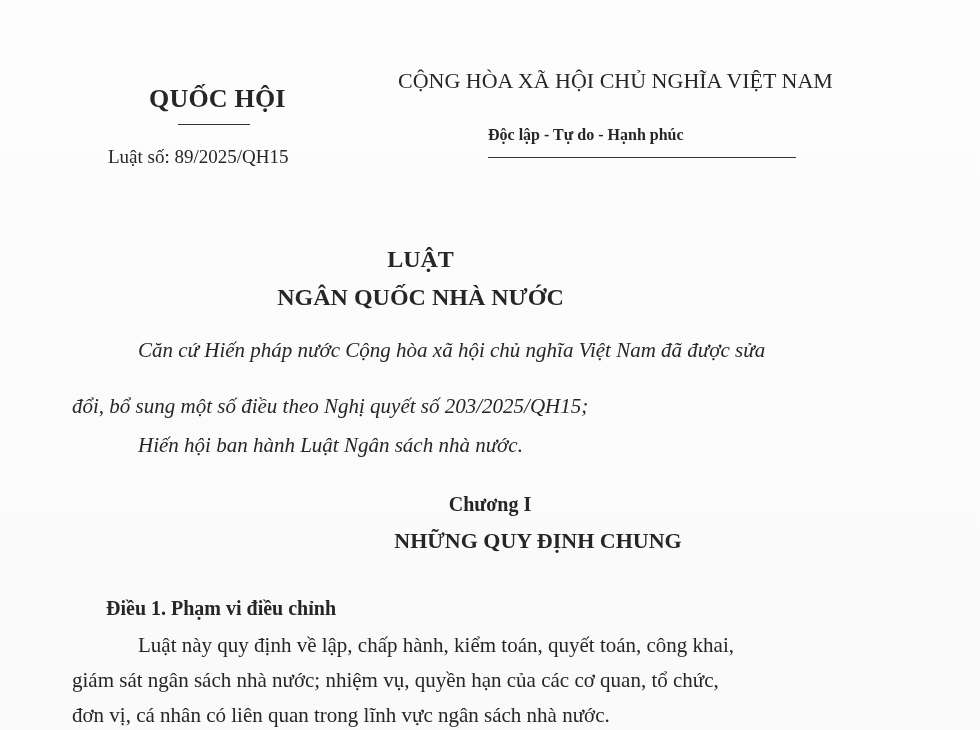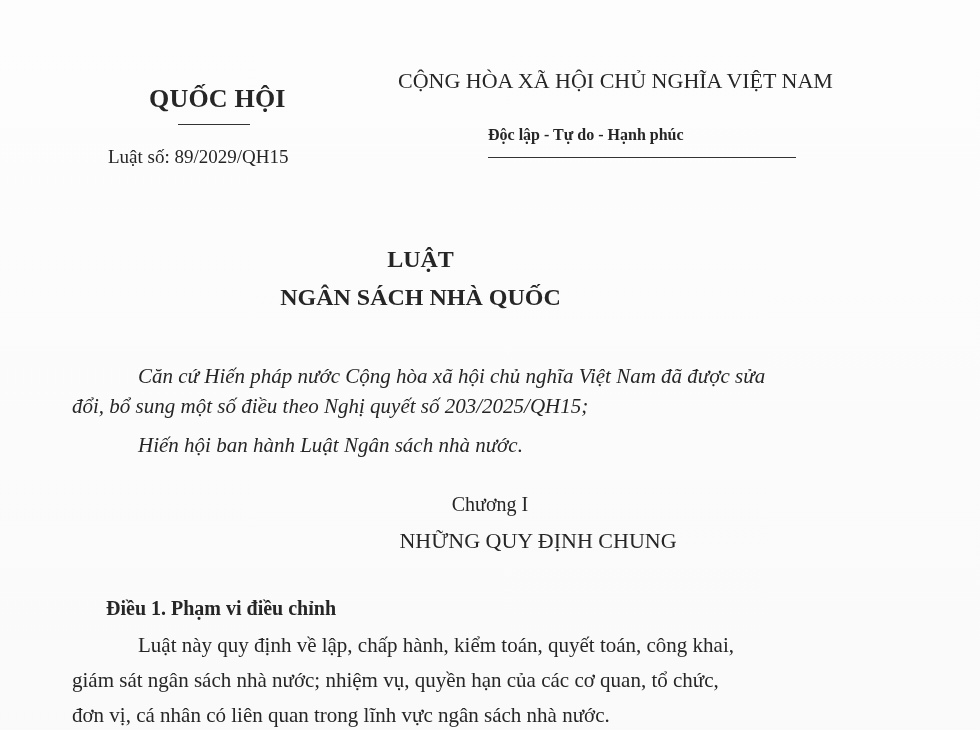--- a/index.html
+++ b/index.html
@@ -48,53 +48,53 @@
     .title {
       left: 0; width: 841px; text-align: center;
       font-weight: bold; font-size: 24px;
     }
     .title-1 { top: 246px; }
     .title-2 { top: 284px; }
 
     .preamble {
       font-style: italic; font-size: 21px;
     }
-    .pre-1 { left: 138px; top: 364px; }
+    .pre-1 { left: 138px; top: 338px; }
     .pre-2 { left: 72px; top: 394px; }
     .pre-3 { left: 138px; top: 433px; }
 
     .chapter {
-      left: 0; width: 980px; text-align: center; font-weight: normal;
+      left: 0; width: 980px; text-align: center; font-weight: bold;
     }
     .chapter-num { top: 493px; font-size: 20px; }
     .chapter-title { top: 528px; font-size: 22px; padding-left: 48px; }
 
     .article-heading {
       left: 106px; top: 597px; font-size: 20px; font-weight: bold;
     }
     .body-line { font-size: 21px; }
     .b-1 { left: 138px; top: 633px; }
     .b-2 { left: 72px; top: 668px; }
     .b-3 { left: 72px; top: 703px; }
   </style>
 </head>
 <body>
 
 <div class="page">
 
   <div class="abs issuer">QUỐC HỘI</div>
   <div class="abs issuer-rule"></div>
-  <div class="abs law-number">Luật số: 89/2029/QH15</div>
+  <div class="abs law-number">Luật số: 89/2025/QH15</div>
 
   <div class="abs nation">CỘNG HÒA XÃ HỘI CHỦ NGHĨA VIỆT NAM</div>
   <div class="abs motto">Độc lập - Tự do - Hạnh phúc</div>
   <div class="abs motto-rule"></div>
 
   <div class="abs title title-1">LUẬT</div>
-  <div class="abs title title-2">NGÂN SÁCH NHÀ QUỐC</div>
+  <div class="abs title title-2">NGÂN QUỐC NHÀ NƯỚC</div>
 
   <div class="abs preamble pre-1">Căn cứ Hiến pháp nước Cộng hòa xã hội chủ nghĩa Việt Nam đã được sửa</div>
   <div class="abs preamble pre-2">đổi, bổ sung một số điều theo Nghị quyết số 203/2025/QH15;</div>
   <div class="abs preamble pre-3">Hiến hội ban hành Luật Ngân sách nhà nước.</div>
 
   <div class="abs chapter chapter-num">Chương I</div>
   <div class="abs chapter chapter-title">NHỮNG QUY ĐỊNH CHUNG</div>
 
   <div class="abs article-heading">Điều 1. Phạm vi điều chỉnh</div>
   <div class="abs body-line b-1">Luật này quy định về lập, chấp hành, kiểm toán, quyết toán, công khai,</div>

